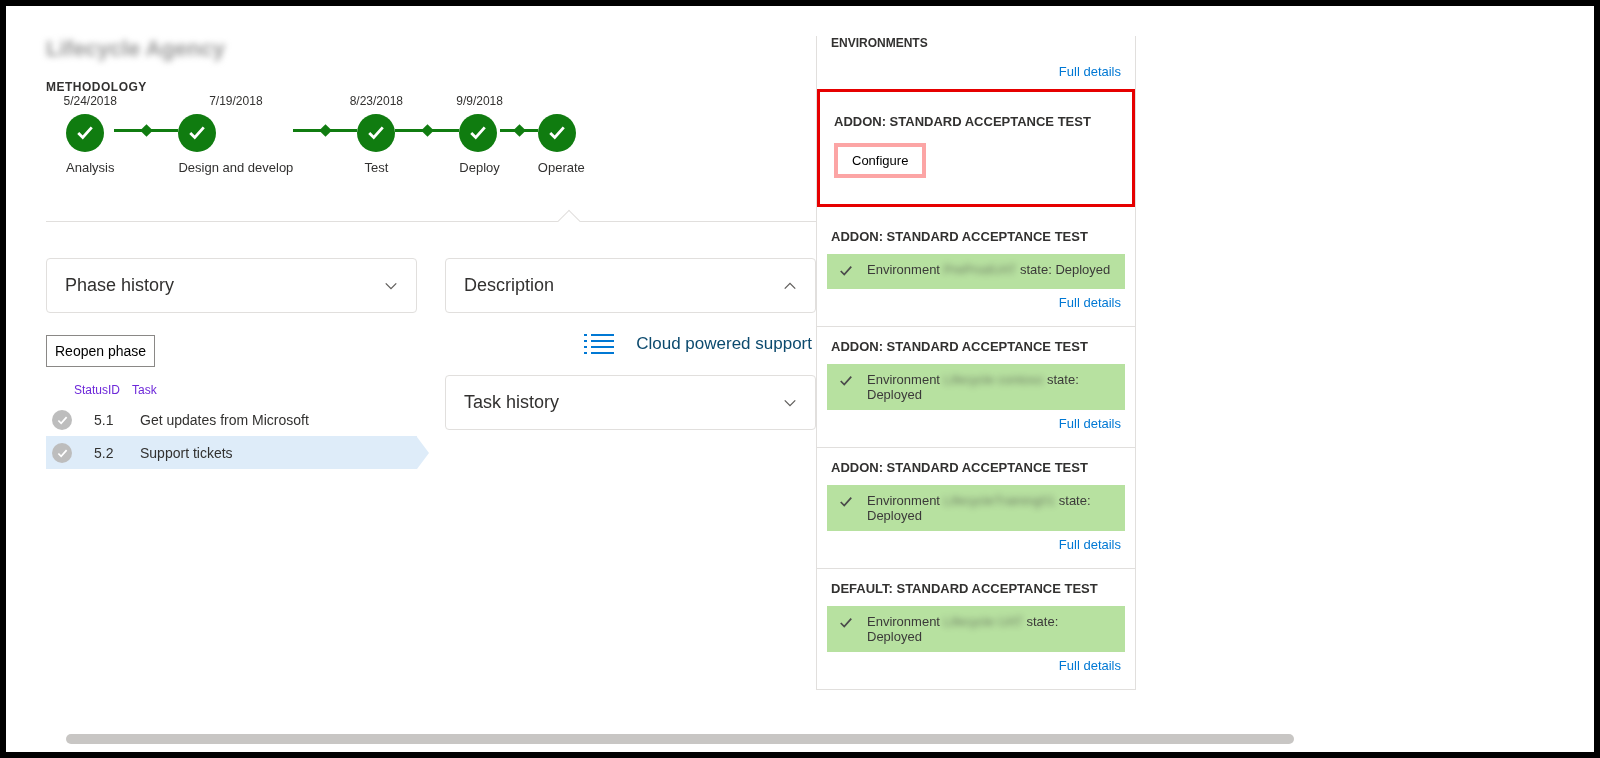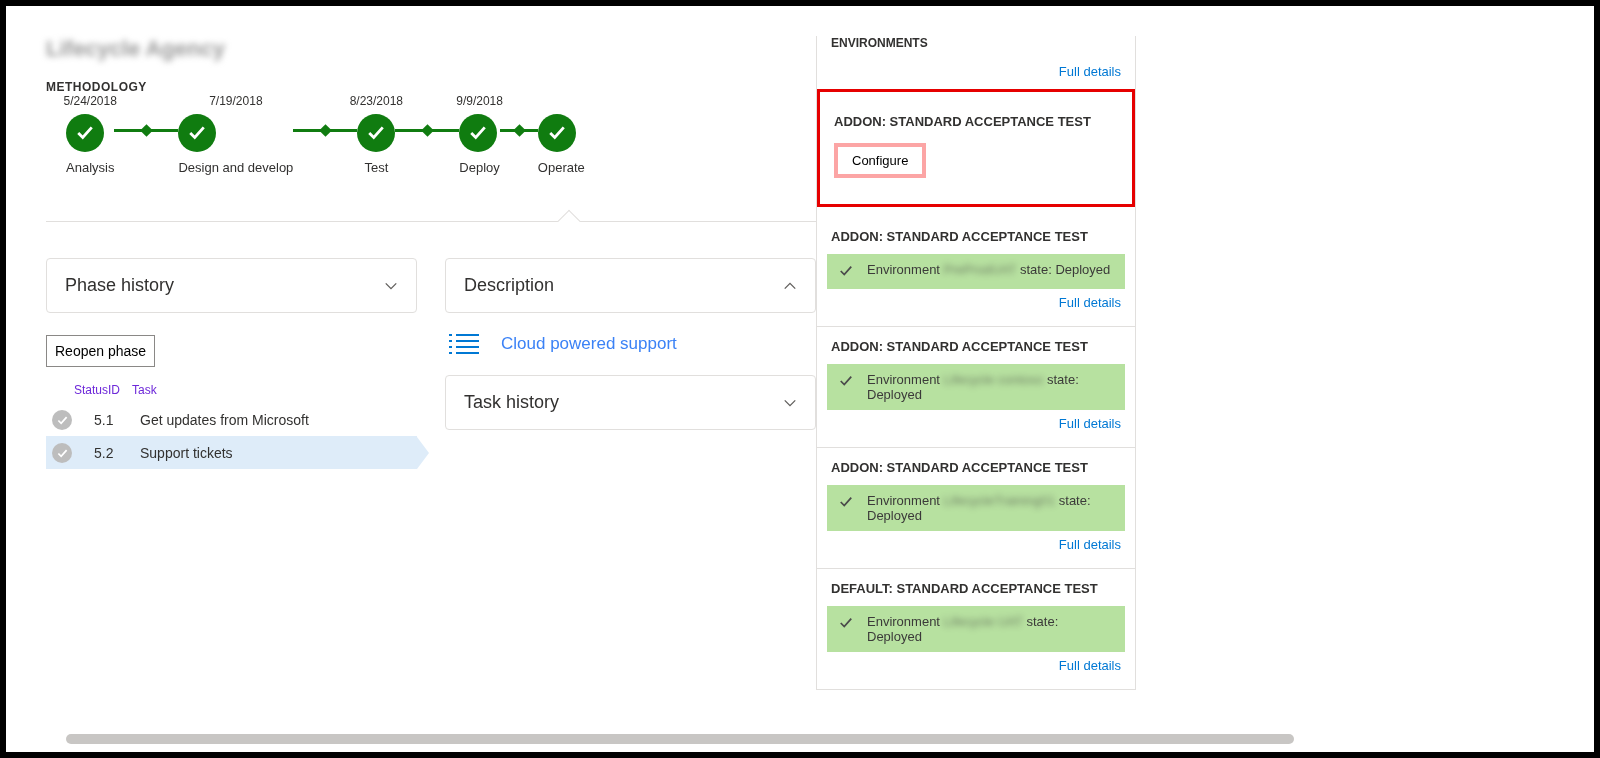--- a/index.html
+++ b/index.html
@@ -131,22 +131,23 @@
   width: 20px; height: 20px; border-radius: 50%;
   background: #bdbdbd;
   display: flex; align-items: center; justify-content: center;
   color: #fff;
 }
 .status-circle svg { width: 11px; height: 11px; }
 .link-row {
   display: flex; align-items: center;
   padding: 20px 4px;
   gap: 22px;
-  color: #3b82f6;
+  color: #0c4a6e;
   font-size: 17px;
+  justify-content: flex-end;
 }
 .list-icon {
   color: #0078d4;
 }
 
 .env-heading {
   font-size: 12px; font-weight: 700; padding: 0 14px 8px 14px;
 }
 .full-details {
   color: #0078d4; font-size: 13px;

